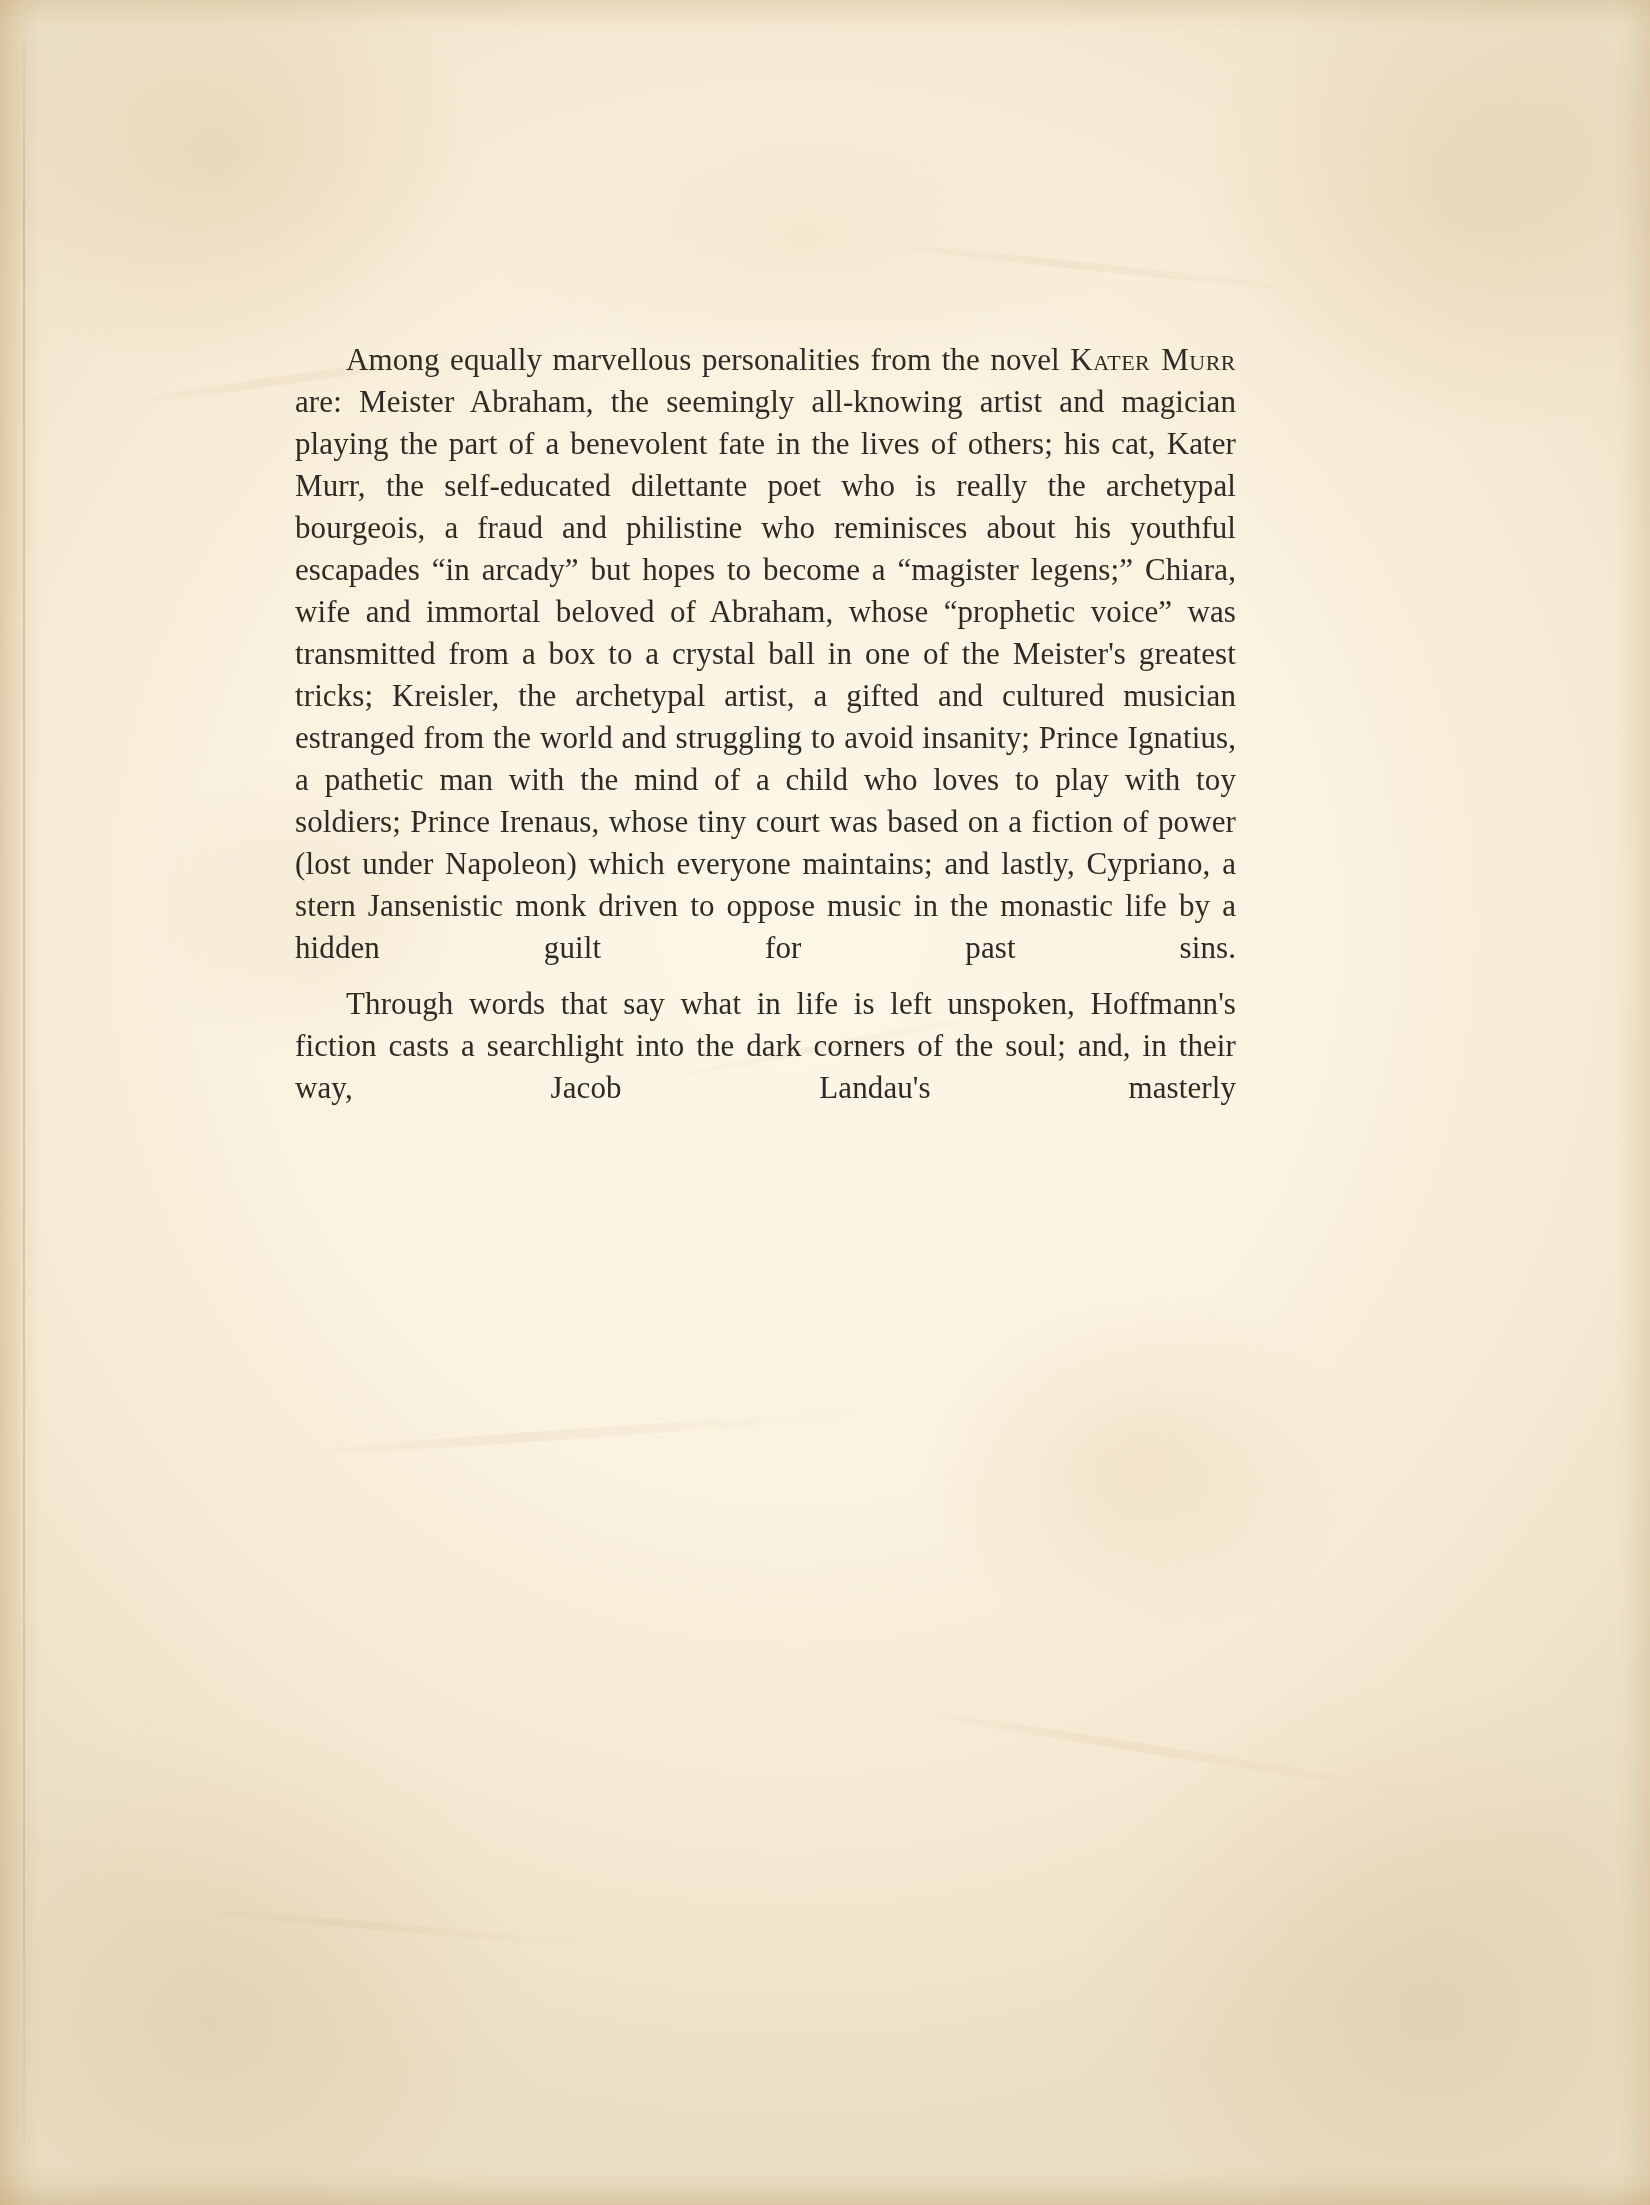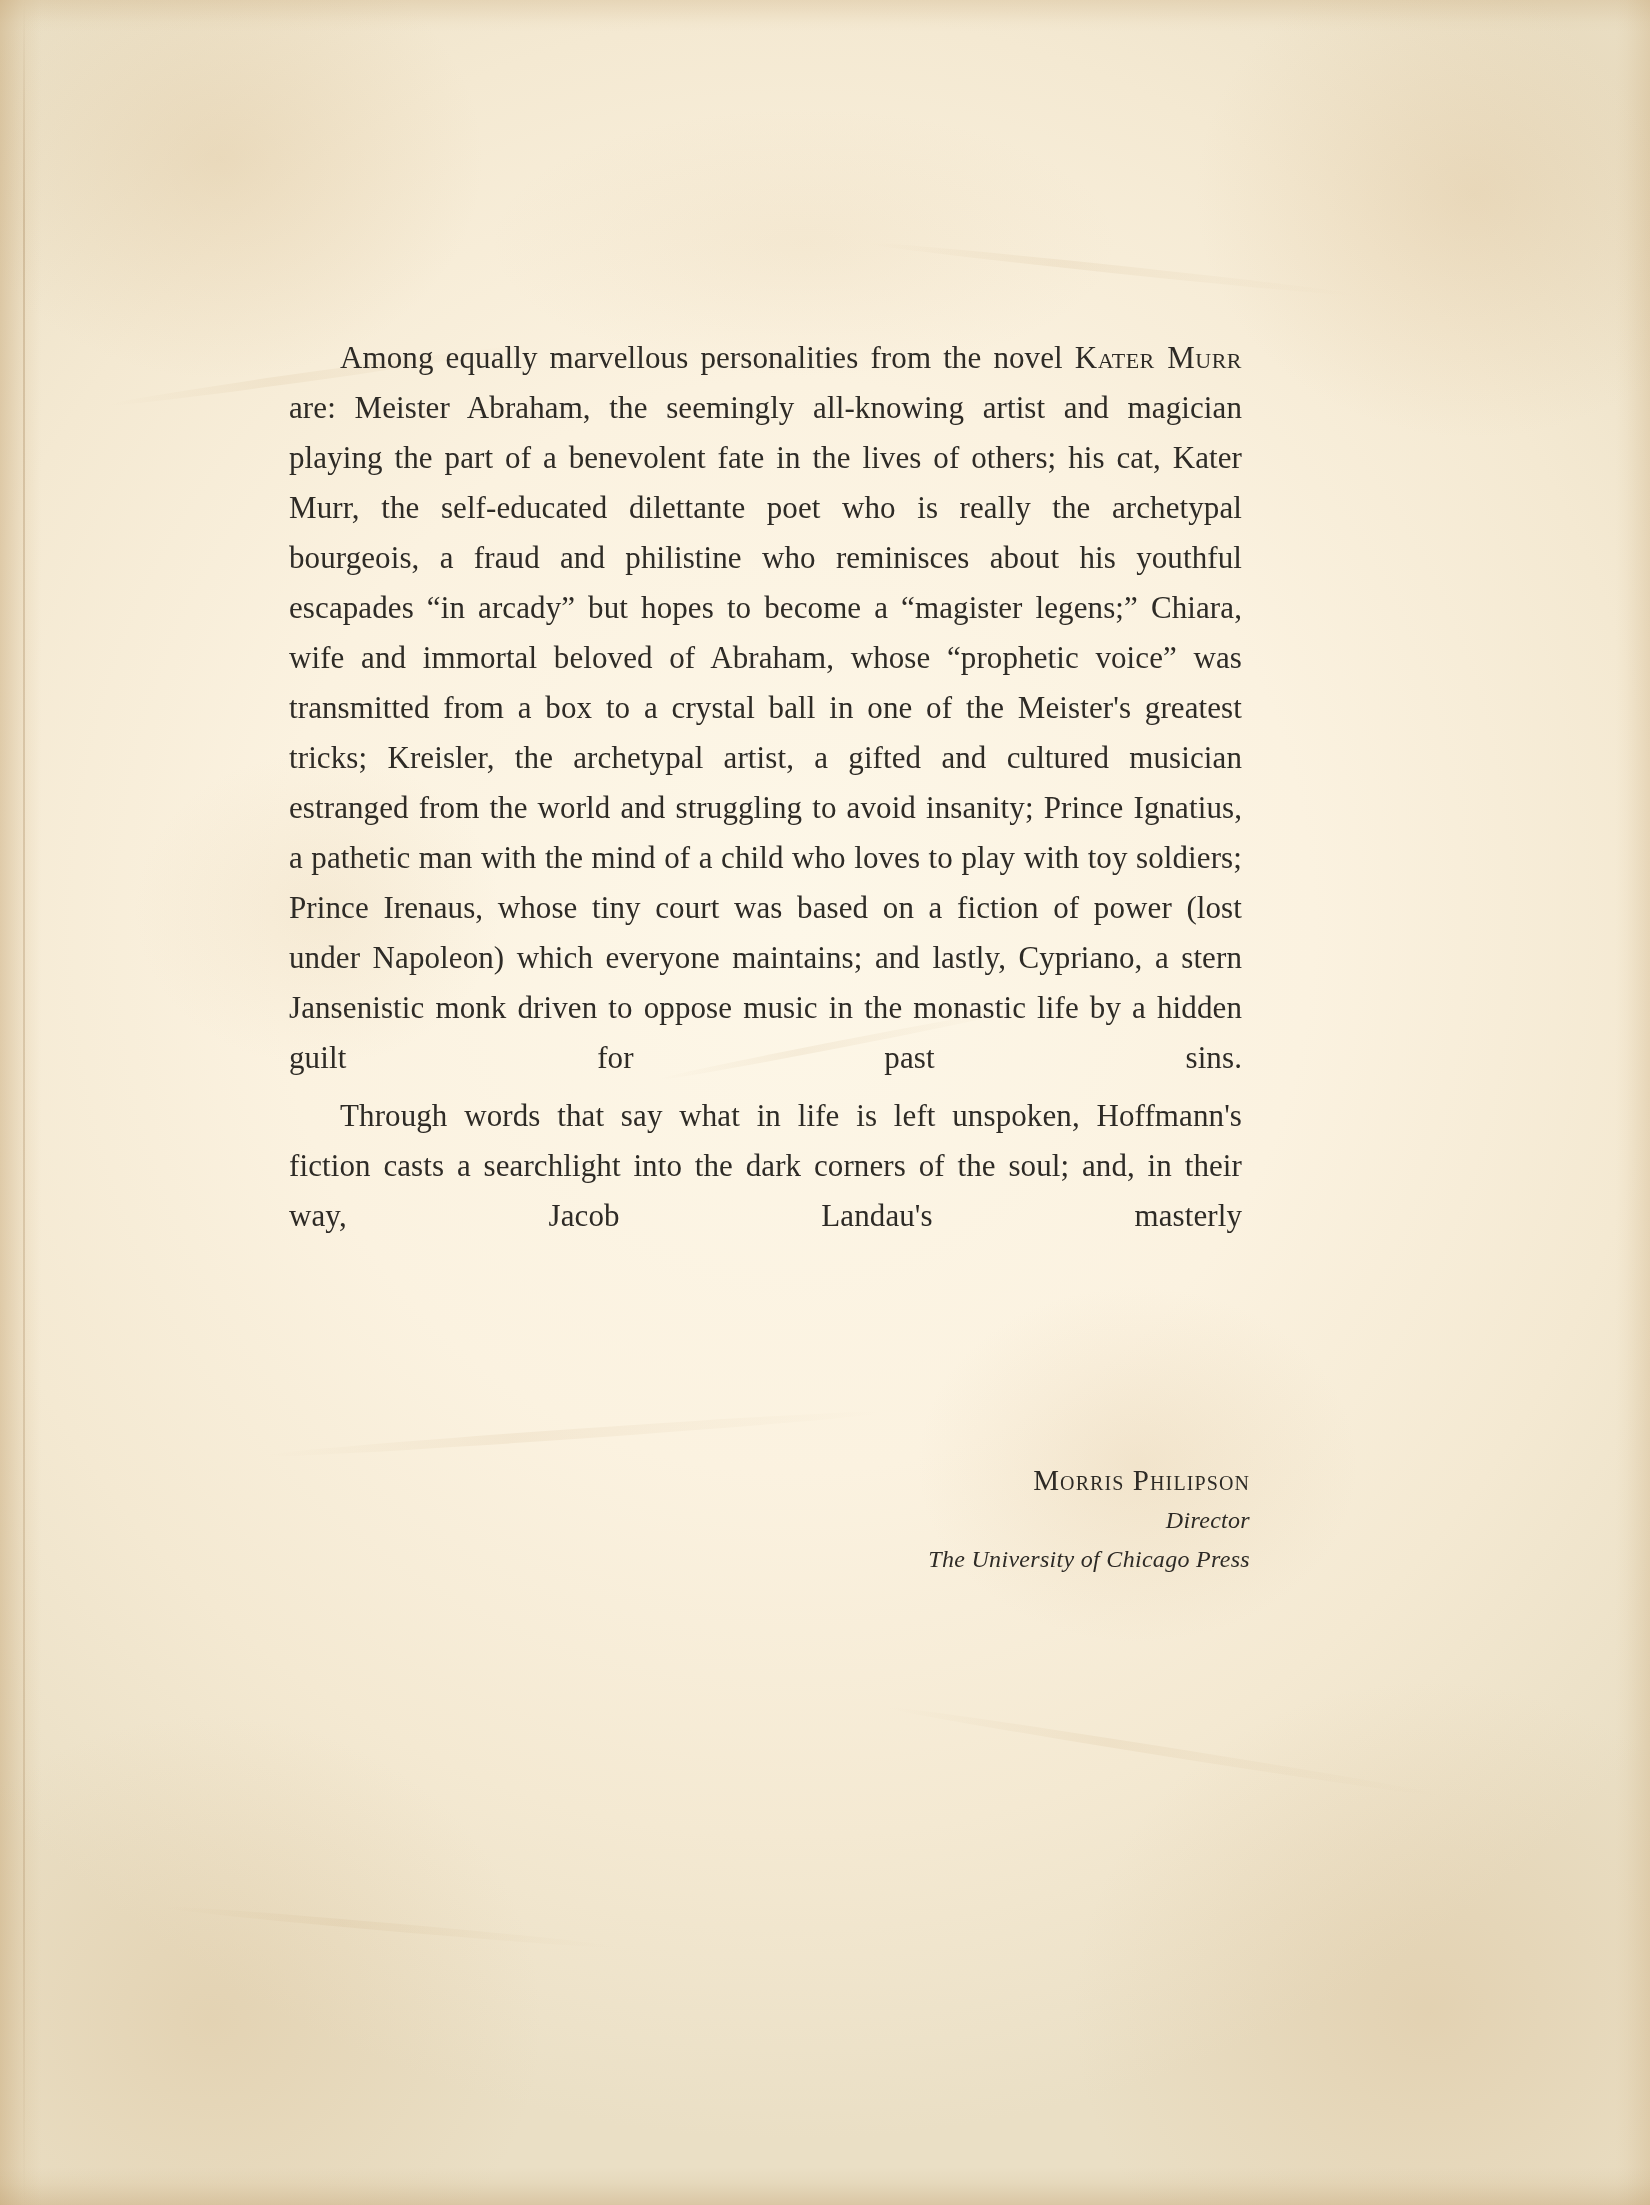--- a/index.html
+++ b/index.html
@@ -99,23 +99,23 @@
   
   #textblock {
     position: absolute;
     left: 281px;
     top: 325px;
     width: 969px;
     color: #2e2b26;
   }
 
   p.body {
-    margin: 8px;
+    margin: 14px;
     font-size: 31px;
-    line-height: 50px;
+    line-height: 42px;
     text-align: justify;
     text-align-last: justify;
     letter-spacing: 0.1px;
     word-spacing: 0.4px;
     text-indent: 0;
   }
   p.body.first {
     text-indent: 51px;
   }
   p.body.last-para {
@@ -196,20 +196,15 @@
 
   <div id="textblock">
 
     <p class="body first"><span>Among equally marvellous personalities from the novel</span> <span class="smallcaps">Kater Murr</span><span> are: Meister Abraham, the seemingly all-knowing artist and magician playing the part of a benevolent fate in the lives of others; his cat, Kater Murr, the self-educated dilettante poet who is really the archetypal bourgeois, a fraud and philistine who reminisces about his youthful escapades “in arcady” but hopes to become a “magister legens;” Chiara, wife and immortal beloved of Abraham, whose “prophetic voice” was transmitted from a box to a crystal ball in one of the Meister's greatest tricks; Kreisler, the archetypal artist, a gifted and cultured musician estranged from the world and struggling to avoid insanity; Prince Ignatius, a pathetic man with the mind of a child who loves to play with toy soldiers; Prince Irenaus, whose tiny court was based on a fiction of power (lost under Napoleon) which everyone maintains; and lastly, Cypriano, a stern Jansenistic monk driven to oppose music in the monastic life by a hidden guilt for past sins.</span></p>
 
     <p class="body last-para"><span>Through words that say what in life is left unspoken, Hoffmann's fiction casts a searchlight into the dark corners of the soul; and, in their way, Jacob Landau's masterly</span>
       </p>
 
   </div>
 
-  <div id="signature">
-    <div id="sig-name">Morris Philipson</div>
-    <div id="sig-title">Director</div>
-    <div id="sig-org">The University of Chicago Press</div>
-  </div>
 
 </div>
 
 
 </body></html>

